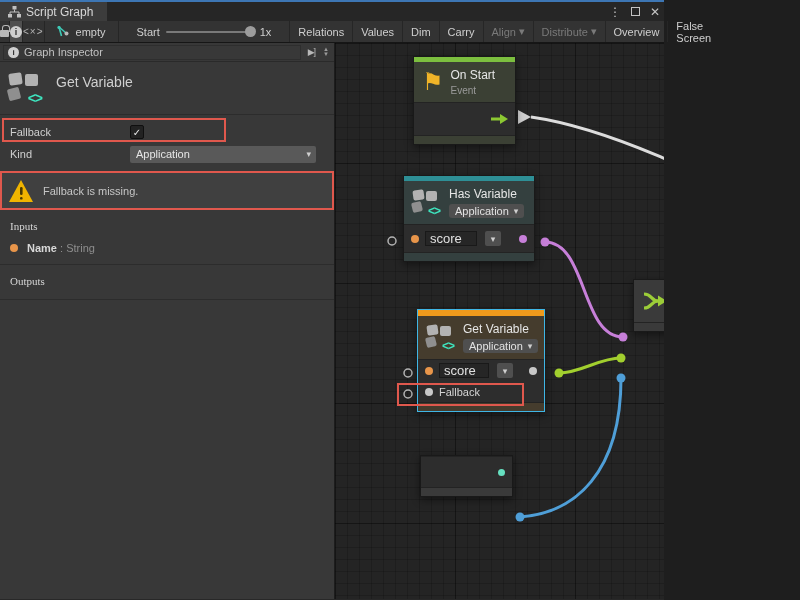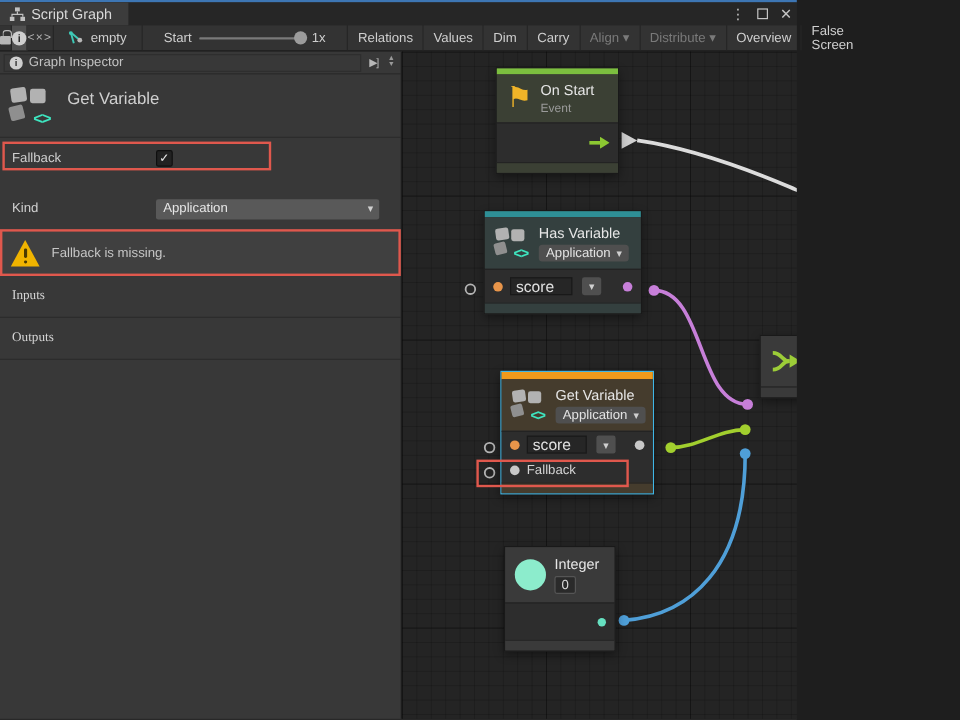--- a/index.html
+++ b/index.html
@@ -41,21 +41,21 @@
   .dockbtn { color:#b8b8b8; font-size:9px; letter-spacing:-1px; padding:0 3px; }
   .scrub { display:flex; flex-direction:column; line-height:5px; font-size:6px; color:#9a9a9a; padding:0 2px; }
   .node-title-block { display:flex; align-items:center; gap:12px; padding:10px 8px 10px 8px; border-bottom:1px solid #2c2c2c; }
   .node-title { font-size:14px; color:#cfcfcf; align-self:flex-start; margin-top:2px; }
   .var-icon { position:relative; width:36px; height:32px; flex:none; }
   .vb { position:absolute; width:13px; height:12px; background:#b2b2b2; border-radius:2px; }
   .vb1 { left:1px; top:1px; transform:rotate(-8deg); }
   .vb2 { left:17px; top:2px; }
   .vb3 { left:0px; top:16px; width:12px; background:#8f8f8f; transform:rotate(-14deg); }
   .angle { position:absolute; right:2px; bottom:-2px; color:#3ee6c0; font-weight:bold; font-size:14px; letter-spacing:-1px; }
-  .prow { position:relative; display:flex; align-items:center; height:22px; padding-left:10px;margin-top:20px; }
+  .prow { position:relative; display:flex; align-items:center; height:22px; padding-left:10px; }
   .prow .plabel { width:120px; color:#cfcfcf; }
   .hl-frame { position:absolute; border:2px solid #e0584d; pointer-events:none; }
   .checkbox { width:14px; height:14px; background:#222; border:1px solid #0f0f0f; border-radius:2px; display:flex; align-items:center; justify-content:center; color:#e8e8e8; font-size:10px; }
   .dropdown { position:relative; width:186px; height:17px; background:#595959; border-radius:2px; display:flex; align-items:center; padding:0 18px 0 6px; color:#e6e6e6; }
   .dropdown .caret { position:absolute; right:5px; color:#cfcfcf; font-size:9px; }
   .warnbox { position:relative; margin:6px 0 0 0; height:39px; background:#404040; display:flex; align-items:center; gap:9px; padding:0 8px; }
   .warn-frame { position:absolute; inset:0; border:2px solid #e0584d; }
   .warn-text { color:#c6c6c6; }
   .sec-head { padding:10px 10px 6px 10px; font-size:11px; color:#d6d6d6;font-family:Liberation Serif, serif; }
   .iorow { display:flex; align-items:center; gap:9px; padding:4px 10px; }
@@ -221,20 +221,24 @@
         <svg width="26" height="24" viewBox="0 0 26 24">
           <polygon points="13,1 25,23 1,23" fill="#f0b400"></polygon>
           <rect x="12" y="8" width="2.6" height="8" rx="1.2" fill="#4a3a00"></rect>
           <rect x="12" y="18" width="2.6" height="2.6" rx="1.2" fill="#4a3a00"></rect>
         </svg>
         <span class="warn-text">Fallback is missing.</span>
         <span class="warn-frame"></span>
       </div>
 
       <div class="sec-head">Inputs</div>
+      <div class="iorow">
+        <span class="pdot" style="background:#e8954a;"></span>
+        <span><span class="ioname">Name</span><span class="iotype"> : String</span></span>
+      </div>
       <div class="divider"></div>
 
       <div class="sec-head">Outputs</div>
       <div class="divider"></div>
     </div>
 
     <div class="graph">
 
       <svg class="wires" width="465" height="556">
 
@@ -352,27 +356,20 @@
             <path d="M2 4 C10 4 9 11 16 11" stroke="#9ccd38" stroke-width="3.2" fill="none"></path>
             <path d="M2 18 C10 18 9 11 16 11" stroke="#9ccd38" stroke-width="3.2" fill="none"></path>
             <polygon points="16,5.5 25,11 16,16.5" fill="#9ccd38"></polygon>
           </svg>
           <span class="ntitle" style="font-size:14px;">Select</span>
         </div>
         <div class="nfoot"></div>
       </div>
 
       <div class="node" style="left:85px; top:412px; width:93px;">
-        <div class="nhead" style="background:#3a3a3a; height:46px;">
-          <span class="int-circle"></span>
-          <span class="titles">
-            <span class="ntitle">Integer</span>
-            <span class="valuebox">0</span>
-          </span>
-        </div>
         <div class="nbody">
           <div class="nrow" style="height:30px; justify-content:flex-end;">
             <span class="dot" style="width:7px; height:7px; background:#66e0c0;"></span>
           </div>
         </div>
         <div class="nfoot"></div>
       </div>
 
     </div>
   </div>

